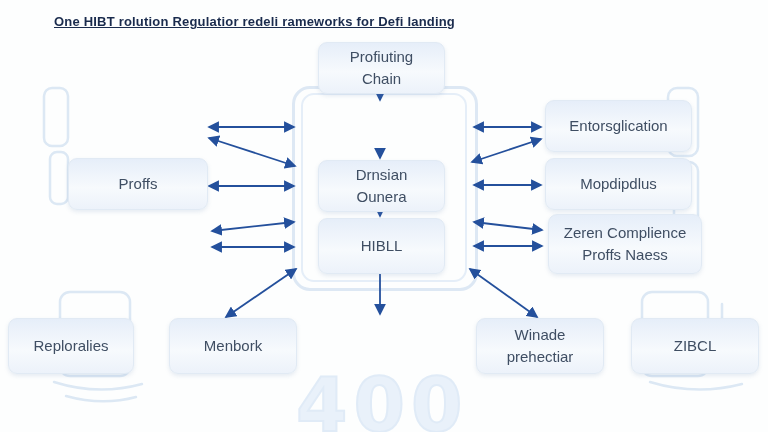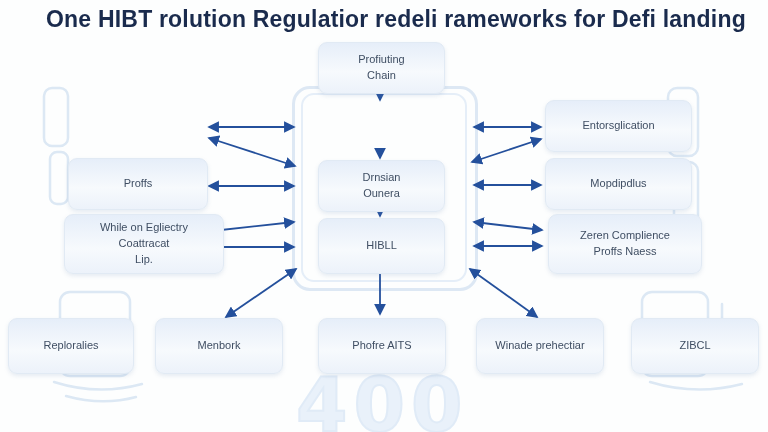--- a/index.html
+++ b/index.html
@@ -2,34 +2,34 @@
 <html><head>
 <meta charset="utf-8">
 <style>
   html,body{margin:0;padding:0;background:#ffffff;}
   .stage{
     position:relative;width:768px;height:432px;overflow:hidden;
     background:#fdfefe;
     font-family:"Liberation Sans", sans-serif;
   }
   .title{
-    position:absolute;left:42px;top:2px;margin:4px;
-    font-size:23px;font-weight:bold;color:#1a2b4d;letter-spacing:.2px;
+    position:absolute;left:42px;top:2px;margin:12px;
+    font-size:13px;font-weight:bold;color:#1a2b4d;letter-spacing:.2px;text-decoration:underline;
   }
   .layer{position:absolute;left:0;top:0;width:768px;height:432px;pointer-events:none;}
   .outline-box{position:absolute;border:2px solid #dce8f4;background:transparent;}
   .ctr-outer{left:292px;top:86px;width:180px;height:199px;border-radius:18px;border-width:3px;border-color:#dde8f4;}
   .ctr-inner{left:301px;top:93px;width:162px;height:185px;border-radius:13px;border-color:#e5eef8;}
   .node{
     position:absolute;display:flex;align-items:center;justify-content:center;
     text-align:center;
     background:linear-gradient(180deg,#e6eef9 0%,#f7fafd 58%,#ecf2fa 100%);
     border:1px solid #e1eaf4;border-radius:9px;
     box-shadow:0 2px 4px rgba(120,150,190,.18);
-    color:#3f4e63;font-size:11px;line-height:1.45;
+    color:#3f4e63;font-size:15px;line-height:1.45;
   }
   .node .lbl{white-space:pre-line;padding:2px 6px;}
   .watermark{
     position:absolute;left:296px;top:362px;width:190px;
     font-size:74px;font-weight:bold;color:#e9f1fa;
     -webkit-text-stroke:2px #e0ebf7;letter-spacing:6px;
     font-family:"DejaVu Sans", sans-serif;
   }
 </style>
 </head>
@@ -96,45 +96,37 @@
     <span class="lbl">Drnsian
 Ounera</span>
   </div>
   <div class="node" style="left:318px;top:218px;width:125px;height:54px">
     <span class="lbl">HIBLL</span>
   </div>
 
   <div class="node" style="left:68px;top:158px;width:138px;height:50px">
     <span class="lbl">Proffs</span>
   </div>
-  <div class="node" style="left:64px;top:214px;width:158px;height:58px">
-    <span class="lbl">While on Egliectry
-Coattracat
-Lip.</span>
-  </div>
 
   <div class="node" style="left:545px;top:100px;width:145px;height:50px">
     <span class="lbl">Entorsglication</span>
   </div>
   <div class="node" style="left:545px;top:158px;width:145px;height:50px">
     <span class="lbl">Mopdipdlus</span>
   </div>
   <div class="node" style="left:548px;top:214px;width:152px;height:58px">
     <span class="lbl">Zeren Complience
 Proffs Naess</span>
   </div>
 
   <div class="node" style="left:8px;top:318px;width:124px;height:54px">
     <span class="lbl">Reploralies</span>
   </div>
-  <div class="node" style="left:155px;top:318px;width:126px;height:54px">
+  <div class="node" style="left:169px;top:318px;width:126px;height:54px">
     <span class="lbl">Menbork</span>
-  </div>
-  <div class="node" style="left:318px;top:318px;width:126px;height:54px">
-    <span class="lbl">Phofre AITS</span>
   </div>
   <div class="node" style="left:476px;top:318px;width:126px;height:54px">
     <span class="lbl">Winade prehectiar</span>
   </div>
   <div class="node" style="left:631px;top:318px;width:126px;height:54px">
     <span class="lbl">ZIBCL</span>
   </div>
 
 </div>
 

